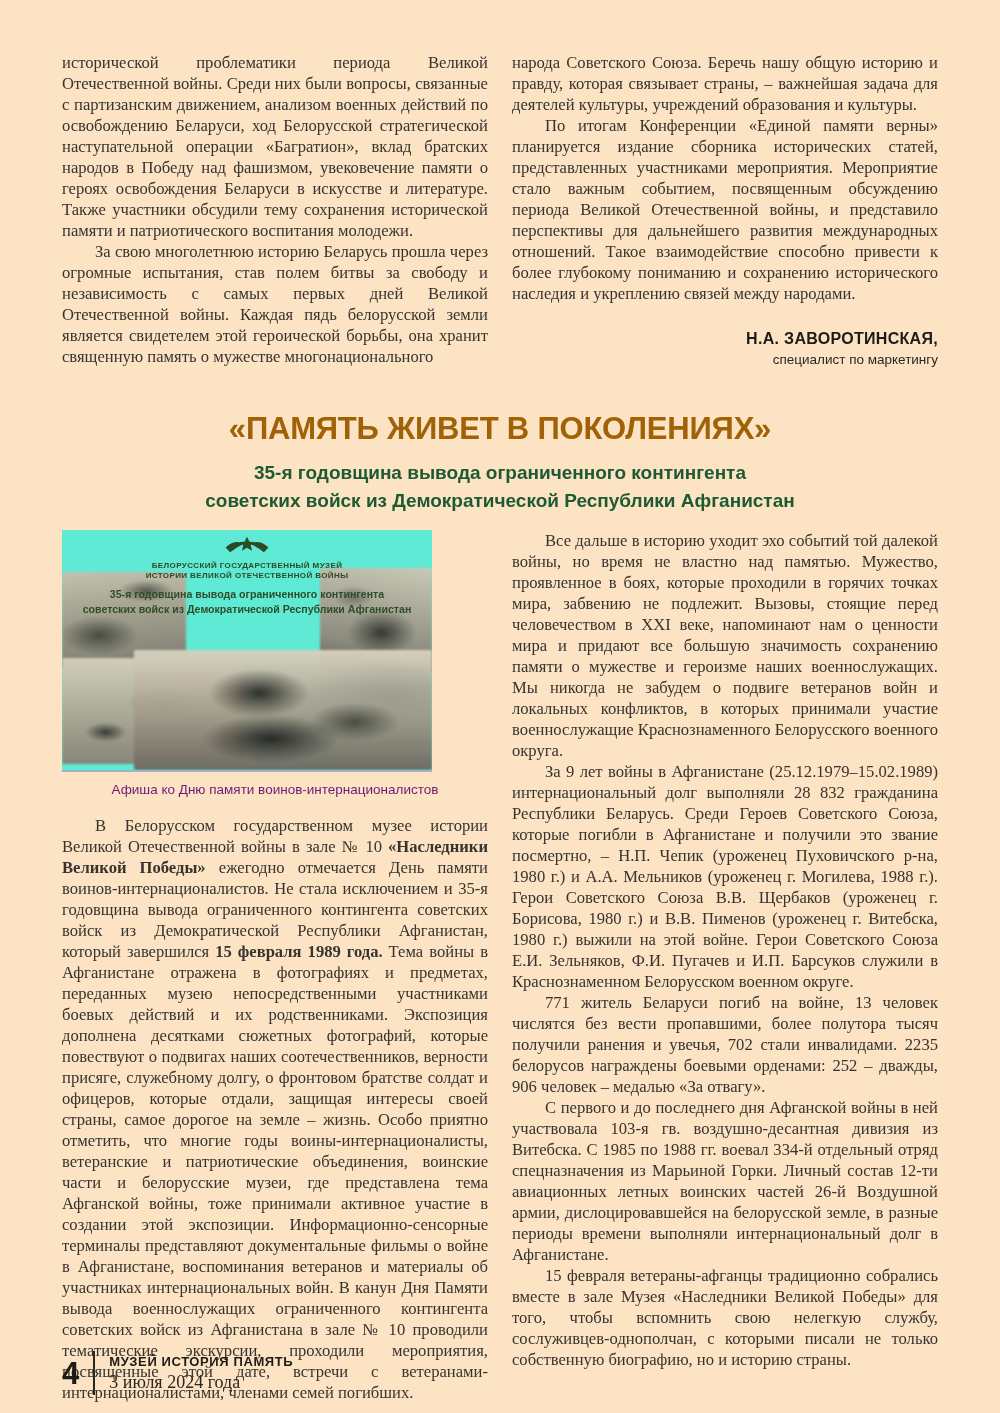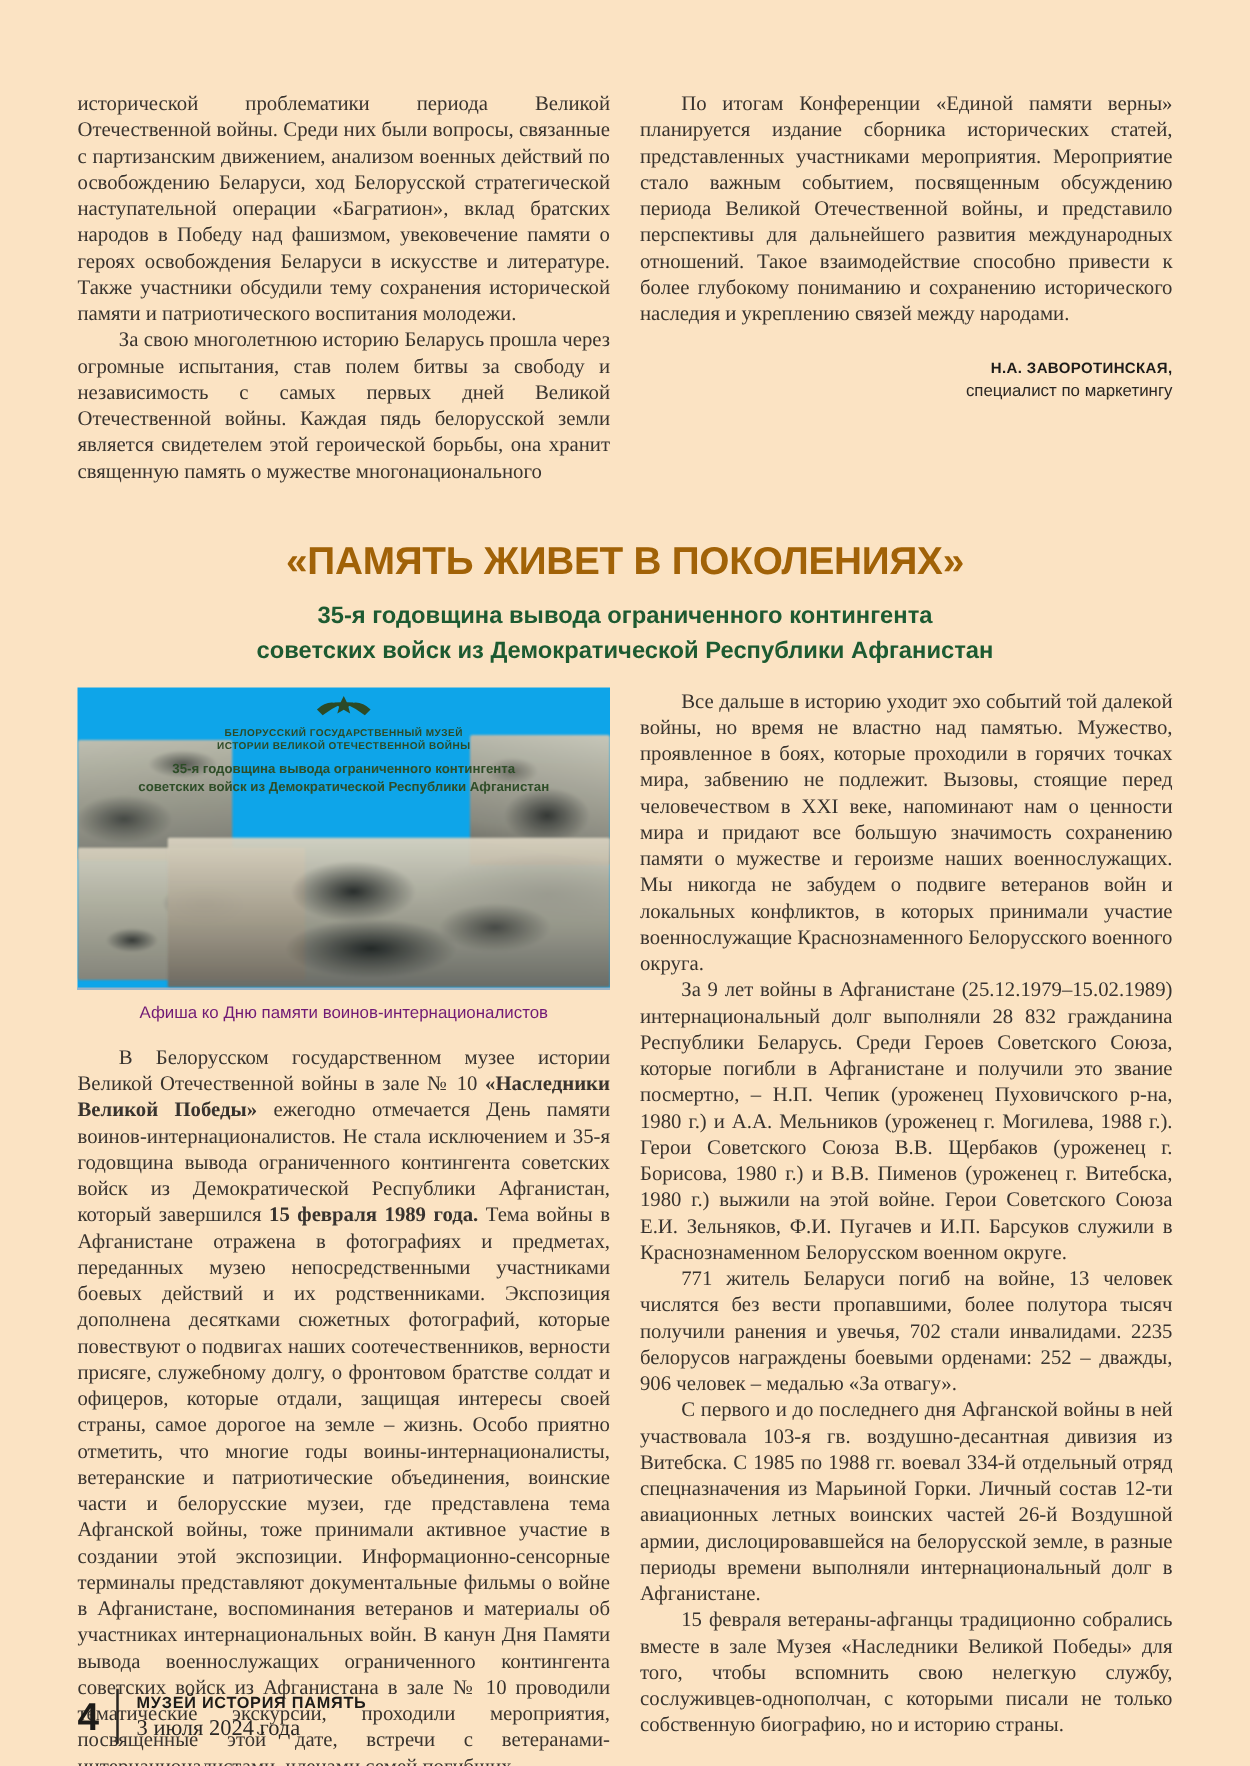--- a/index.html
+++ b/index.html
@@ -1,41 +1,41 @@
 <!DOCTYPE html>
 <html><head>
 <meta charset="utf-8">
 <style>
   html,body{margin:0;padding:0;background:#fbe3c3;}
   .page{
     position:relative;width:1000px;height:1413px;box-sizing:border-box;
-    padding:72px 62px 0;background:#fbe3c3;overflow:hidden;
+    padding:52px 62px 0;background:#fbe3c3;overflow:hidden;
     font-family:"Liberation Serif",serif;color:#38332e;
   }
   .two-col{display:flex;gap:24px;}
   .col{width:426px;box-sizing:border-box;}
   .bodytext p{margin:0;font-size:16.6px;line-height:21px;text-align:justify;text-indent:33px;}
   .bodytext p.noindent{text-indent:0;}
   .bodytext b{font-weight:bold;}
   .lastline{text-align:left;}
   .signature{margin-top:26px;text-align:right;font-family:"Liberation Sans",sans-serif;}
-  .sig-name{font-weight:bold;font-size:12px;letter-spacing:.3px;color:#1d1b18;}
+  .sig-name{font-weight:bold;font-size:16px;letter-spacing:.3px;color:#1d1b18;}
   .sig-role{font-size:13.5px;margin-top:4px;color:#2a2724;}
   .headline{
     margin:44px 0 12px;text-align:center;font-family:"Liberation Sans",sans-serif;
     font-weight:bold;font-size:31px;color:#a16207;letter-spacing:-.2px;
   }
   .subtitle{
     text-align:center;font-family:"Liberation Sans",sans-serif;font-weight:bold;
     font-size:19px;line-height:27.5px;color:#1d5a31;margin-bottom:16px;
   }
   .main{margin-top:4px;}
   .poster-figure{margin:0 0 14px;}
   .poster{
-    position:relative;width:426px;height:240px;background:#0ea5e9;overflow:hidden;
+    position:relative;width:370px;height:240px;background:#5eead4;overflow:hidden;
     border-bottom:2px solid #9db3c6;
   }
   .poster-photo{position:absolute;z-index:1;filter:blur(1px);opacity:.96;border-radius:2px;}
   .photo-topleft{left:0;top:42px;width:124px;height:96px;
     background:
       radial-gradient(ellipse 40px 16px at 68% 20%, rgba(70,66,58,.85), transparent 70%),
       radial-gradient(ellipse 52px 26px at 30% 66%, rgba(55,52,46,.82), transparent 75%),
       linear-gradient(175deg,#c7c0ae 0%,#a49d8c 45%,#7c766a 100%);}
   .photo-right{right:0;top:38px;width:112px;height:104px;
     background:
@@ -71,20 +71,21 @@
 <body>
 
 <div class="page">
 
   <section class="two-col bodytext">
     <div class="col">
       <p class="noindent">исторической проблематики периода Великой Отечественной войны. Среди них были вопросы, связанные с партизанским движением, анализом военных действий по освобождению Беларуси, ход Белорусской стратегической наступательной операции «Багратион», вклад братских народов в Победу над фашизмом, увековечение памяти о героях освобождения Беларуси в искусстве и литературе. Также участники обсудили тему сохранения исторической памяти и патриотического воспитания молодежи.</p>
       <p>За свою многолетнюю историю Беларусь прошла через огромные испытания, став полем битвы за свободу и независимость с самых первых дней Великой Отечественной войны. Каждая пядь белорусской земли является свидетелем этой героической борьбы, она хранит священную память о мужестве многонационального</p>
     </div>
     <div class="col">
+      <p class="noindent">народа Советского Союза. Беречь нашу общую историю и правду, которая связывает страны, – важнейшая задача для деятелей культуры, учреждений образования и культуры.</p>
       <p>По итогам Конференции «Единой памяти верны» планируется издание сборника исторических статей, представленных участниками мероприятия. Мероприятие стало важным событием, посвященным обсуждению периода Великой Отечественной войны, и представило перспективы для дальнейшего развития международных отношений. Такое взаимодействие способно привести к более глубокому пониманию и сохранению исторического наследия и укреплению связей между народами.</p>
       <div class="signature">
         <div class="sig-name">Н.А. ЗАВОРОТИНСКАЯ,</div>
         <div class="sig-role">специалист по маркетингу</div>
       </div>
     </div>
   </section>
 
   <h1 class="headline">«ПАМЯТЬ ЖИВЕТ В ПОКОЛЕНИЯХ»</h1>
   <div class="subtitle">

